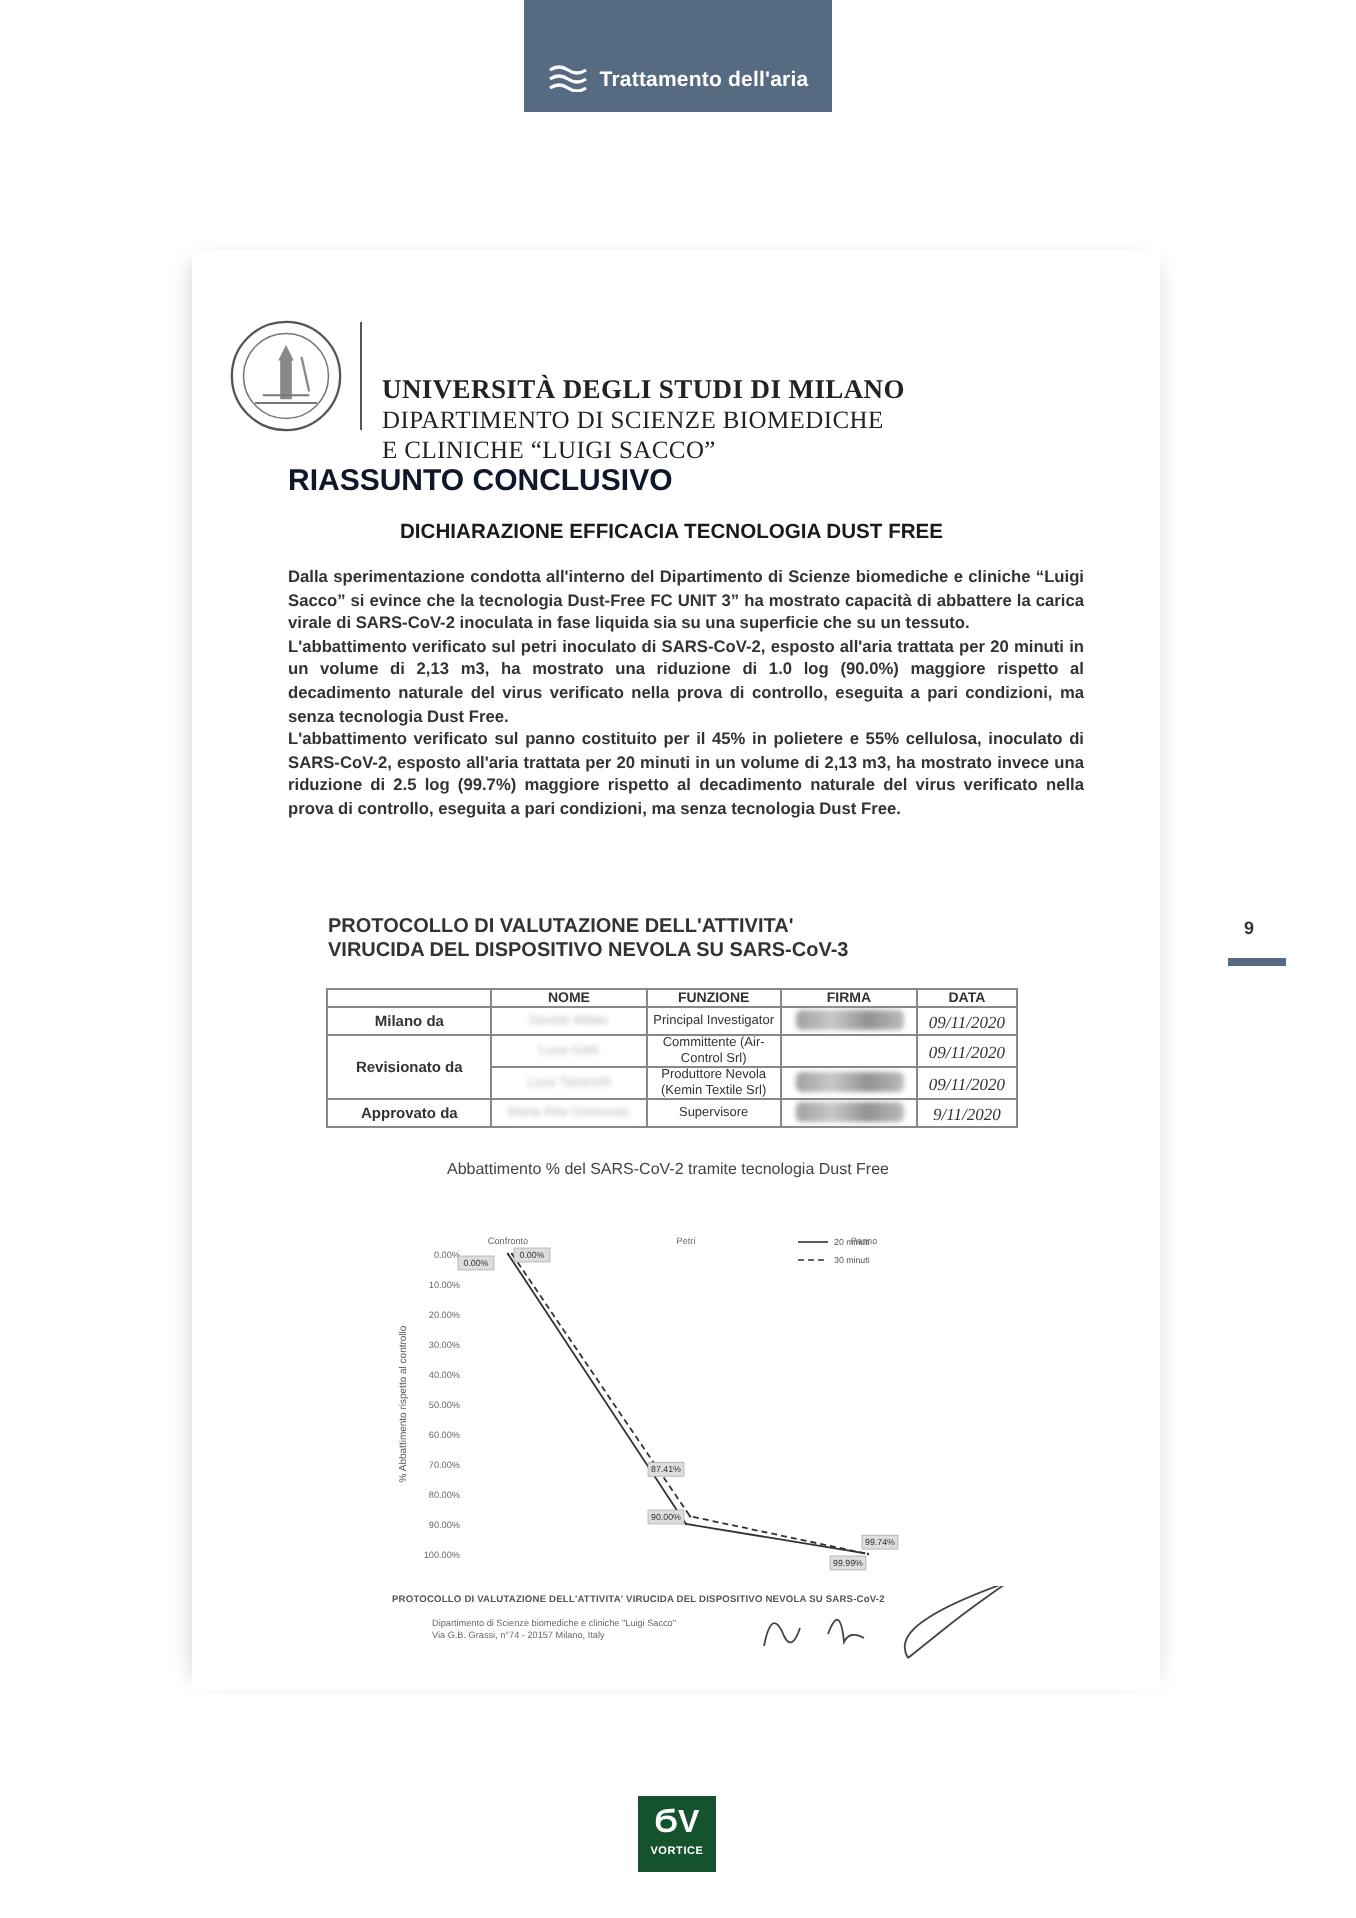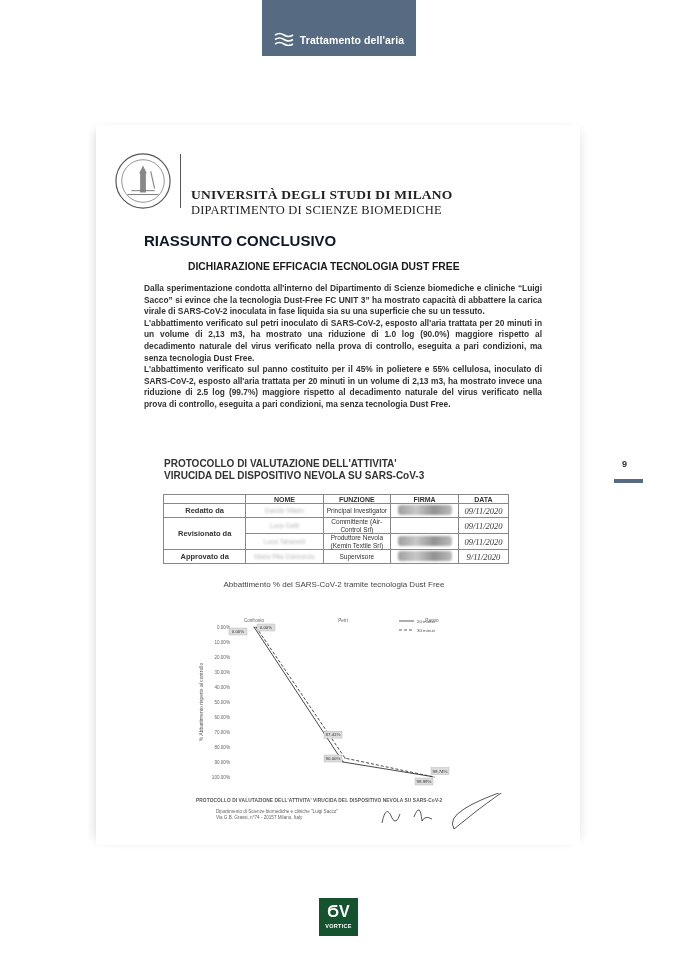--- a/index.html
+++ b/index.html
@@ -8,21 +8,21 @@
   .header-tab .wave { width:20px; height:14px; margin-right:6px; }
   .header-tab .title { font-size:10.5px; font-weight:bold; letter-spacing:0.1px; }
   .sheet { position:absolute; left:96px; top:125px; width:484px; height:720px; background:#fff; box-shadow:-6px 0 10px -6px rgba(0,0,0,0.18), 6px 0 10px -6px rgba(0,0,0,0.12); }
   .uni-head { position:absolute; left:18px; top:18px; display:flex; align-items:center; }
   .seal { width:58px; height:58px; }
   .uni-divider { width:1px; height:54px; background:#555; margin:0 10px 0 8px; }
   .uni-text { font-family:"Liberation Serif", serif; color:#222; }
   .uni-text .l1 { font-size:13.5px; font-weight:bold; letter-spacing:0.2px;margin-top:44px; }
   .uni-text .l2, .uni-text .l3 { font-size:12.5px; letter-spacing:0.2px; line-height:15px; }
   .doc-title { position:absolute; left:48px; top:107px; font-size:15px; font-weight:bold; color:#0f172a; }
-  .doc-sub { position:absolute; left:52px; top:136px; font-size:10.3px; font-weight:bold; color:#1a1a1a;padding-left:40px; }
+  .doc-sub { position:absolute; left:64px; top:136px; font-size:10.3px; font-weight:bold; color:#1a1a1a;padding-left:40px; }
   .doc-body { position:absolute; left:48px; top:158px; width:398px; font-size:8.35px; line-height:11.6px; color:#333; text-align:justify;font-weight:bold; }
   .doc-body p { margin:0; }
   .proto-title { position:absolute; left:68px; top:333px; width:360px; text-align:left; font-size:10px; font-weight:bold; line-height:11.5px; color:#333; }
   table.sig { position:absolute; left:67px; top:369px; width:346px; border-collapse:collapse; font-size:6.5px; color:#333; }
   table.sig td, table.sig th { border:1px solid #888; padding:0 2px; text-align:center; height:13px; }
   table.sig th { font-weight:bold; font-size:7px; height:8px; }
   table.sig td.role { font-weight:bold; font-size:7.5px; width:82px; }
   table.sig td.name { color:#bbb; filter:blur(1.2px); width:78px; }
   table.sig td.func { width:66px; line-height:7.5px; }
   table.sig td.firma { width:64px; }
@@ -56,20 +56,21 @@
       <circle cx="30" cy="30" r="28" fill="none" stroke="#555" stroke-width="1.2"></circle>
       <circle cx="30" cy="30" r="22" fill="none" stroke="#777" stroke-width="0.8"></circle>
       <path d="M30 14 l-4 8 h8 z M27 22 v20 h6 v-20" fill="#888"></path>
       <path d="M18 40 h24 M14 44 h32" stroke="#777" stroke-width="1"></path>
       <path d="M38 20 l4 18" stroke="#888" stroke-width="1.2"></path>
     </svg>
     <div class="uni-divider"></div>
     <div class="uni-text">
       <div class="l1">UNIVERSITÀ DEGLI STUDI DI MILANO</div>
       <div class="l2">DIPARTIMENTO DI SCIENZE BIOMEDICHE</div>
+      <div class="l3">E CLINICHE “LUIGI SACCO”</div>
     </div>
   </div>
 
   <div class="doc-title">RIASSUNTO CONCLUSIVO</div>
   <div class="doc-sub">DICHIARAZIONE EFFICACIA TECNOLOGIA DUST FREE</div>
 
   <div class="doc-body">
     <p>Dalla sperimentazione condotta all'interno del Dipartimento di Scienze biomediche e cliniche “Luigi Sacco” si evince che la tecnologia Dust-Free FC UNIT 3” ha mostrato capacità di abbattere la carica virale di SARS-CoV-2 inoculata in fase liquida sia su una superficie che su un tessuto.</p>
     <p>L'abbattimento verificato sul petri inoculato di SARS-CoV-2, esposto all'aria trattata per 20 minuti in un volume di 2,13 m3, ha mostrato una riduzione di 1.0 log (90.0%) maggiore rispetto al decadimento naturale del virus verificato nella prova di controllo, eseguita a pari condizioni, ma senza tecnologia Dust Free.</p>
     <p>L'abbattimento verificato sul panno costituito per il 45% in polietere e 55% cellulosa, inoculato di SARS-CoV-2, esposto all'aria trattata per 20 minuti in un volume di 2,13 m3, ha mostrato invece una riduzione di 2.5 log (99.7%) maggiore rispetto al decadimento naturale del virus verificato nella prova di controllo, eseguita a pari condizioni, ma senza tecnologia Dust Free.</p>
@@ -83,21 +84,21 @@
   <table class="sig">
     <tbody>
         <tr>
       <th></th>
       <th>NOME</th>
       <th>FUNZIONE</th>
       <th>FIRMA</th>
       <th>DATA</th>
     </tr>
     <tr>
-      <td class="role">Redatto da</td>
+      <td class="role">Milano da</td>
       <td class="name">Davide Milato</td>
       <td class="func">Principal Investigator</td>
       <td class="firma"><span class="scribble"></span></td>
       <td class="date">09/11/2020</td>
     </tr>
     <tr>
       <td class="role" rowspan="2">Revisionato da</td>
       <td class="name">Luca Gatti</td>
       <td class="func">Committente (Air-Control Srl)</td>
       <td class="firma"></td>

